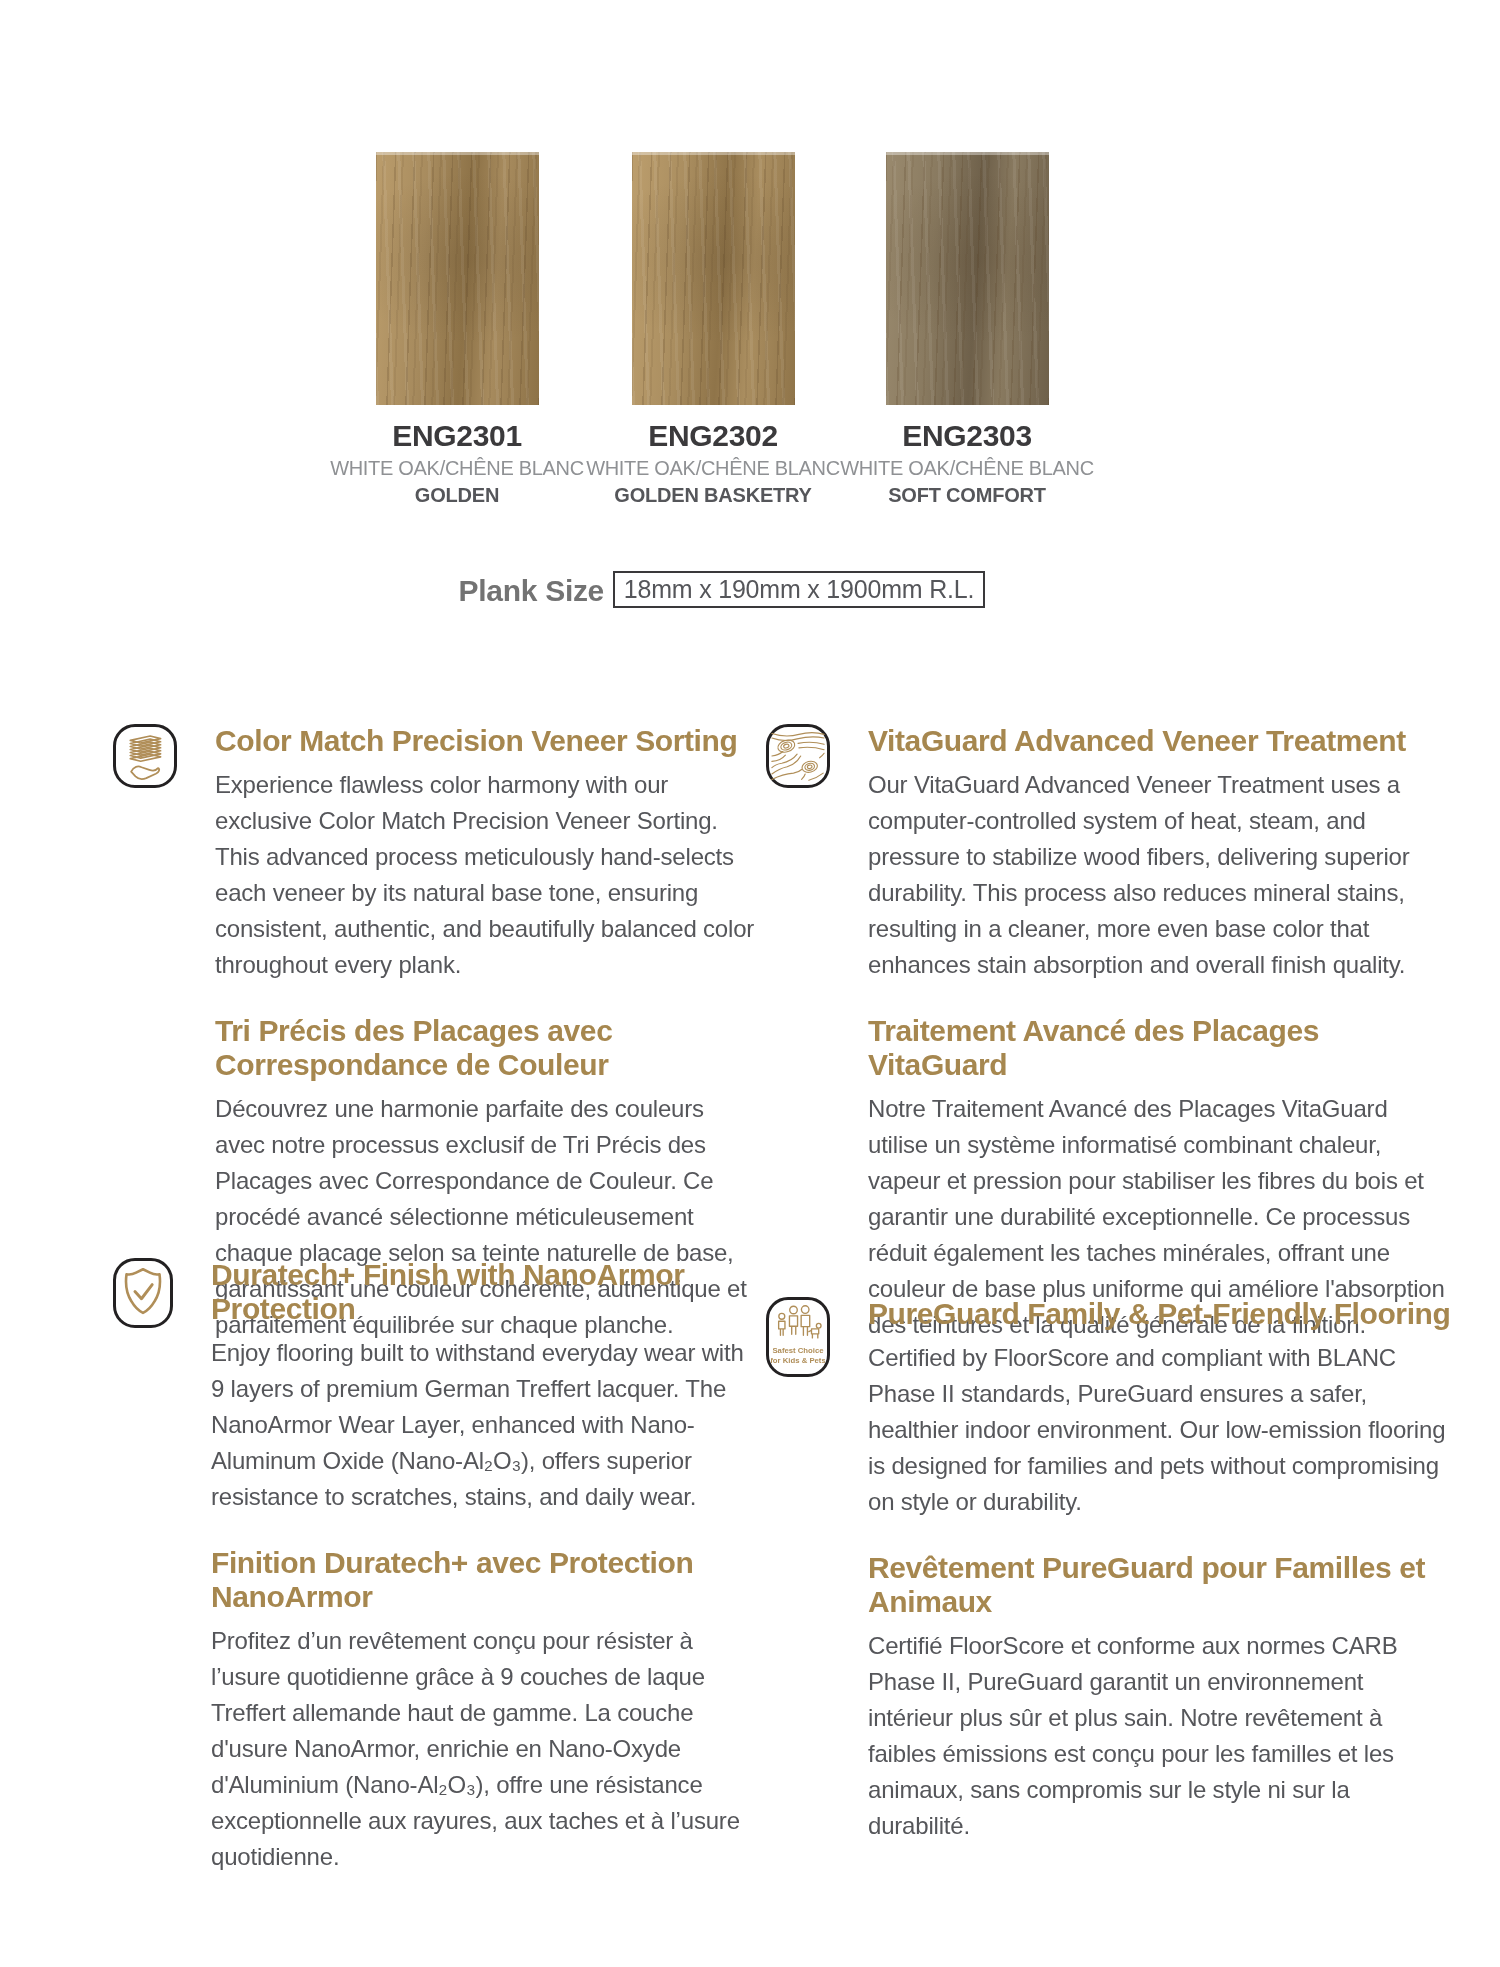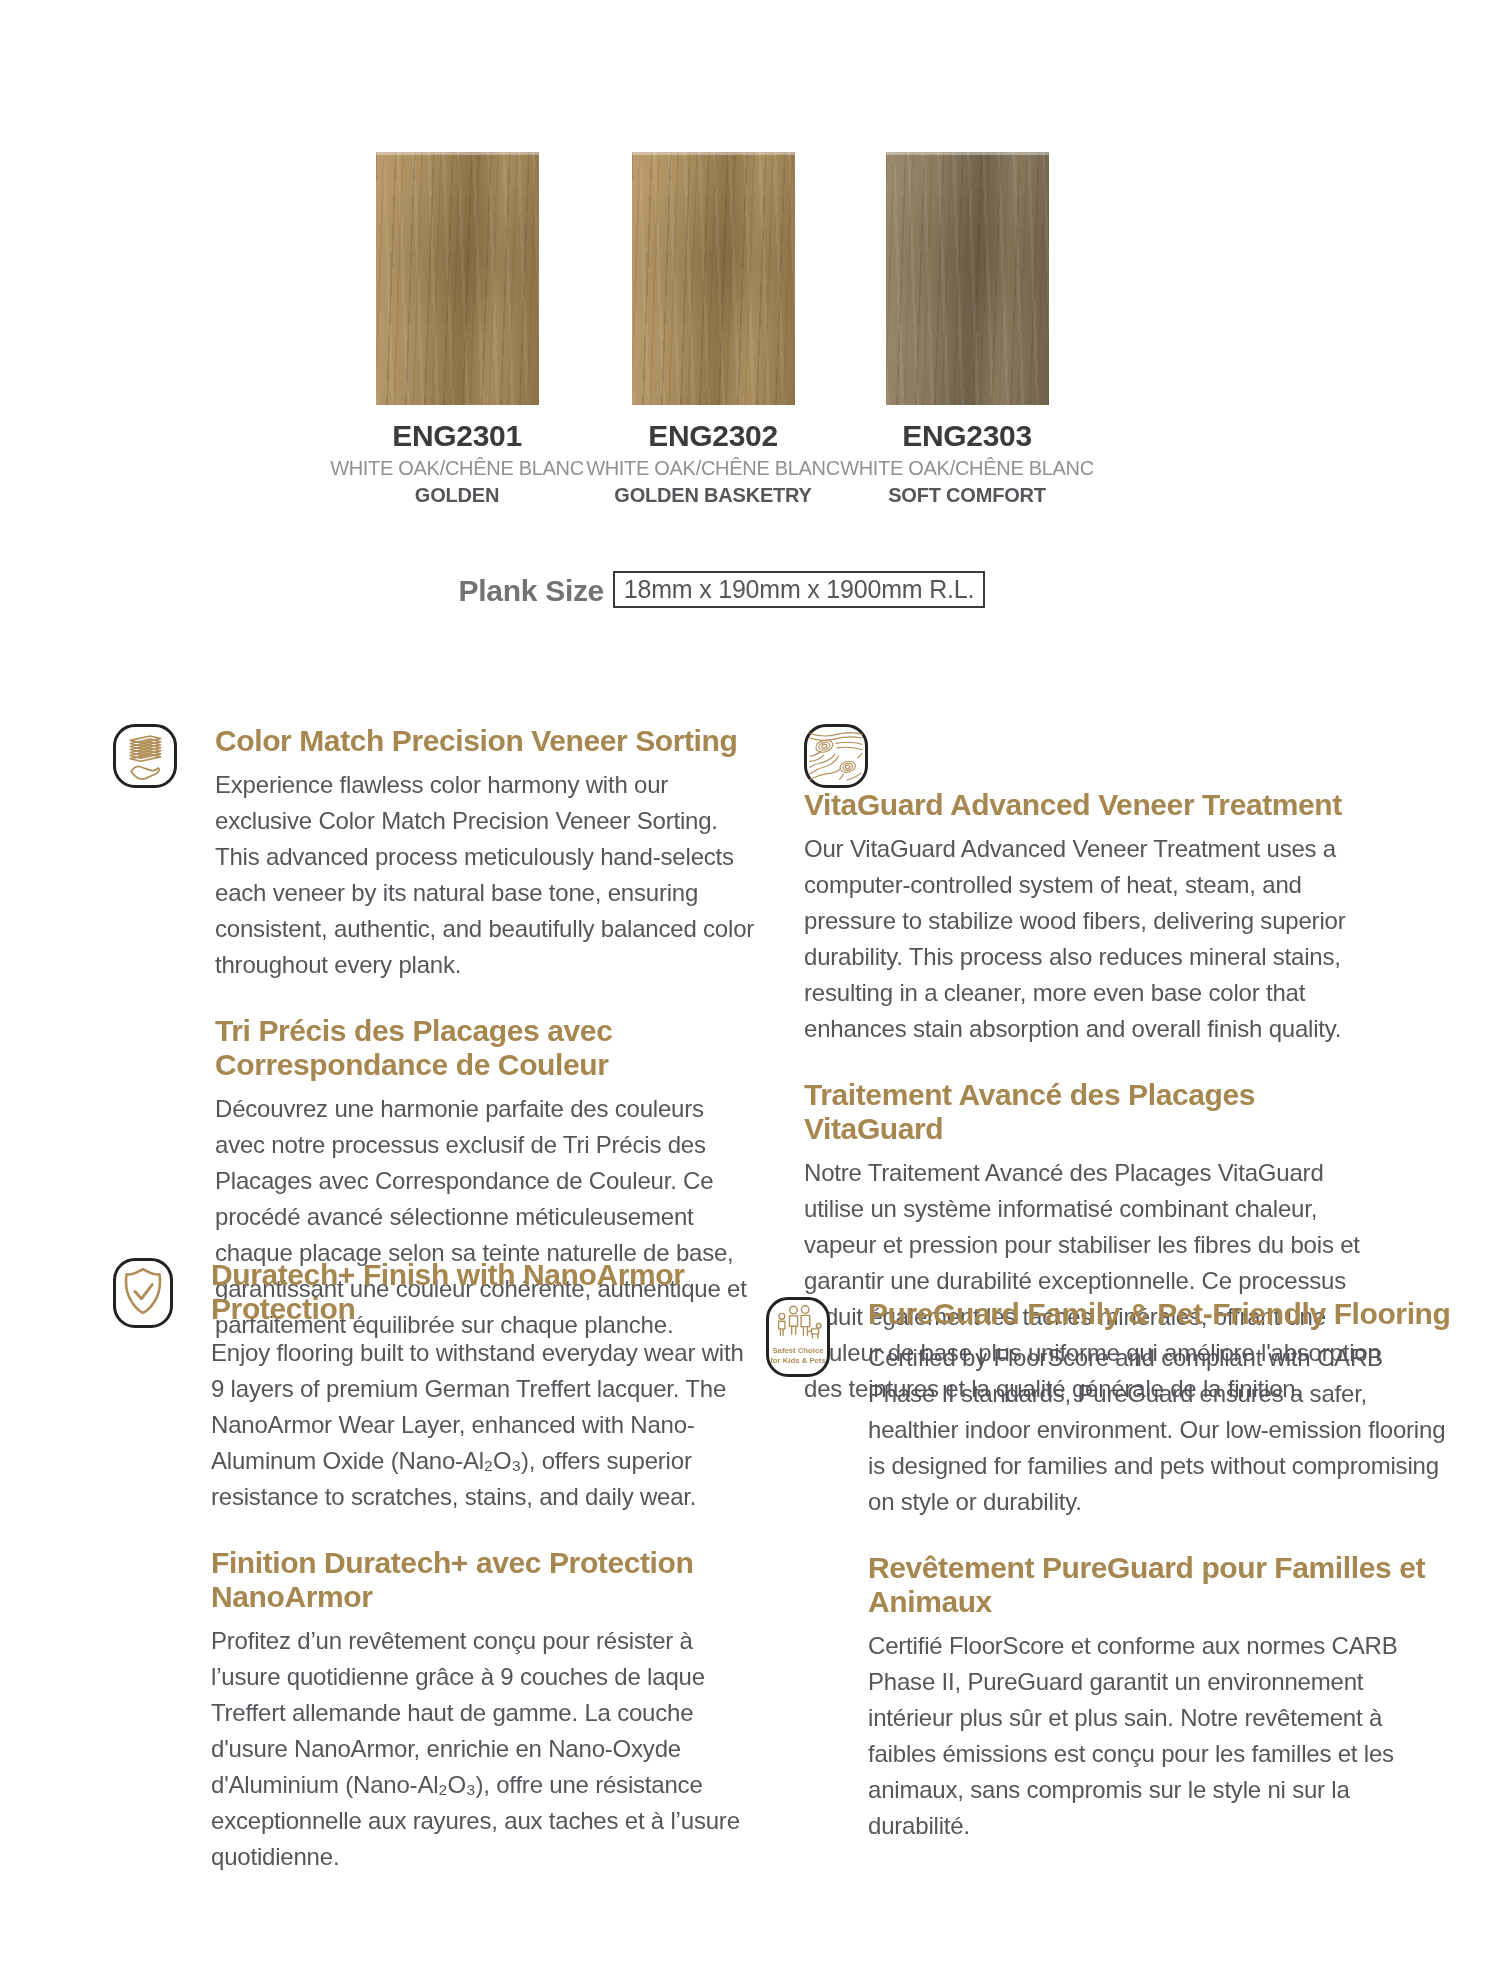--- a/index.html
+++ b/index.html
@@ -28,21 +28,21 @@
   .plank-label { position:absolute; left:400px; top:574px; width:204px; text-align:right;
     font-size:30px; font-weight:bold; color:#737373; letter-spacing:-.3px; }
   .plank-box { position:absolute; left:613px; top:571px; width:372px; height:37px;
     border:2px solid #3a393b; display:flex; align-items:center; justify-content:center;text-align:center; }
   .plank-box span { font-size:25px; color:var(--body,#55565a); letter-spacing:-.2px; }
 
   
   .block { position:absolute; display:flex; align-items:flex-start; }
   .block.b1L { left:113px; top:724px; }
   .block.b2L { left:113px; top:1258px; }
-  .block.b1R { left:804px; top:724px;flex-direction:column; }
+  .block.b1R { left:766px; top:724px; }
   .block.b2R { left:766px; top:1297px; }
   .icon-box { flex:0 0 auto; border:3.5px solid var(--border,#232122); border-radius:22px;
     background:#fff; display:flex; align-items:center; justify-content:center; margin-right:38px; }
   .icon-box.sq { width:64px; height:64px; }
   .icon-box.tall { width:60px; height:70px; }
   .icon-box.badge { width:64px; height:80px; }
   .icon-box svg { display:block; }
   .txt { flex:0 0 auto; }
   .txt.L { width:540px; }
   .txt.R { width:585px; }
@@ -164,19 +164,19 @@
           <path d="M8.5 20.5 h7 v8.5 h-7 z M10.5 29 v7 M13.5 29 v7"></path>
           <circle cx="53" cy="25.5" r="2.6"></circle>
           <path d="M45 29 h8 v5.5 h-8 z M46 34.5 v4.5 M52 34.5 v4.5 M45 30.5 l-3 1.5"></path>
         </g>
         <text class="badge-t" x="30" y="56" text-anchor="middle">Safest Choice</text>
         <text class="badge-t" x="30" y="67" text-anchor="middle">for Kids &amp; Pets</text>
       </svg>
     </div>
     <div class="txt R">
       <h3 class="fe-head">PureGuard Family &amp; Pet-Friendly Flooring</h3>
-      <p class="fe-body">Certified by FloorScore and compliant with CARB Phase II standards, PureGuard ensures a safer, healthier indoor environment. Our low-emission flooring is designed for families and pets without compromising on style or durability.</p>
+      <p class="fe-body">Certified by FloorScore and compliant with BLANC Phase II standards, PureGuard ensures a safer, healthier indoor environment. Our low-emission flooring is designed for families and pets without compromising on style or durability.</p>
       <h3 class="fe-head fr-head">Revêtement PureGuard pour Familles et Animaux</h3>
       <p class="fe-body">Certifié FloorScore et conforme aux normes CARB Phase II, PureGuard garantit un environnement intérieur plus sûr et plus sain. Notre revêtement à faibles émissions est conçu pour les familles et les animaux, sans compromis sur le style ni sur la durabilité.</p>
     </div>
   </div>
 
 </div>
 
 </body></html>

